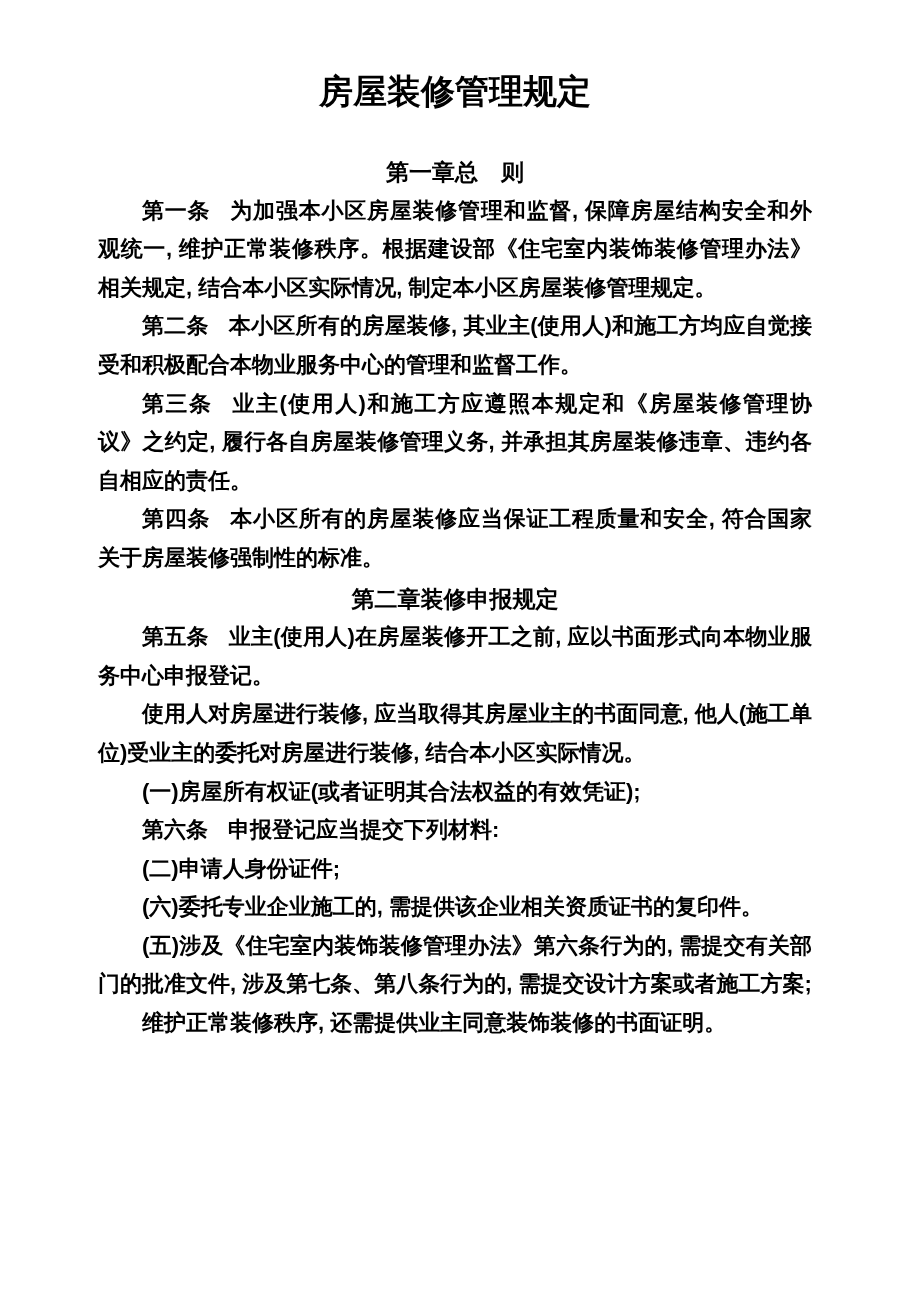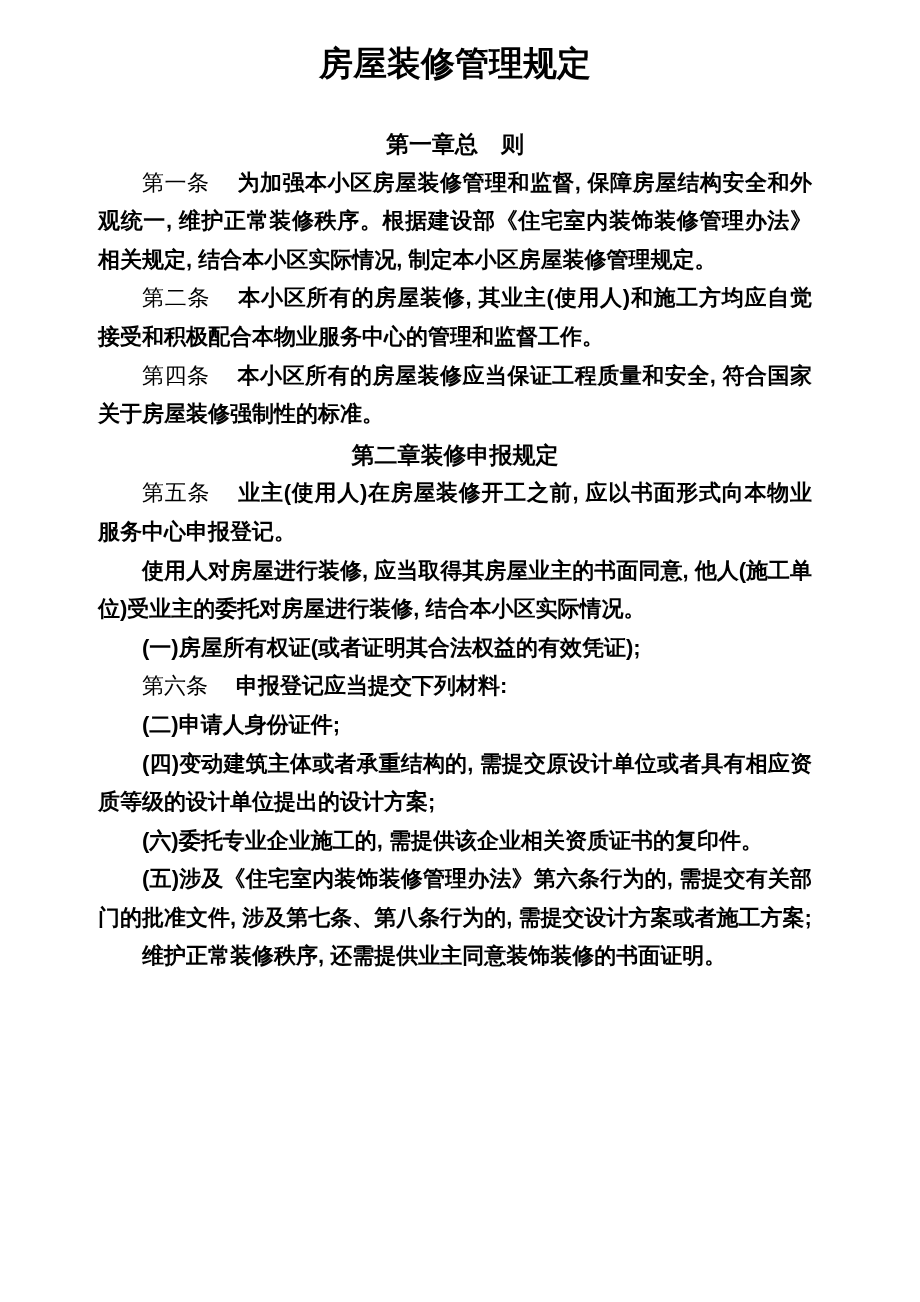--- a/index.html
+++ b/index.html
@@ -8,21 +8,21 @@
     height: 1302px;
     background: #ffffff;
     color: #000000;
     font-family: "Liberation Sans", sans-serif;
     overflow: hidden;
   }
   .page {
     box-sizing: border-box;
     width: 920px;
     height: 1302px;
-    padding: 40px 108px 0 98px;
+    padding: 68px 108px 0 98px;
   }
   .doc-title {
     margin: 0;
     font-size: 34px;
     line-height: 46px;
     font-weight: 700;
     text-align: center;
     letter-spacing: 0px;
   }
   .chapter {
@@ -36,54 +36,54 @@
   .chapter-num { }
   .para {
     margin: 0;
     font-size: 22px;
     line-height: 38.6px;
     font-weight: 600;
     text-align: justify;
     text-indent: 44px;
   }
   .para .article-label {
-    font-weight: 400;
-    margin-right: 28px;
+    font-weight: 700;
+    margin-right: 20px;
   }
 </style>
 </head>
 <body>
 
 <div class="page">
 
   <h1 class="doc-title">房屋装修管理规定</h1>
 
   <h2 class="chapter"><span class="chapter-num">第一章</span><span class="chapter-name">总　则</span></h2>
 
   <p class="para"><span class="article-label">第一条</span><span>为加强本小区房屋装修管理和监督, 保障房屋结构安全和外观统一, 维护正常装修秩序。根据建设部《住宅室内装饰装修管理办法》相关规定, 结合本小区实际情况, 制定本小区房屋装修管理规定。</span></p>
 
   <p class="para"><span class="article-label">第二条</span><span>本小区所有的房屋装修, 其业主(使用人)和施工方均应自觉接受和积极配合本物业服务中心的管理和监督工作。</span></p>
 
+  <p class="para"><span class="article-label">第三条</span><span>业主(使用人)和施工方应遵照本规定和《房屋装修管理协议》之约定, 履行各自房屋装修管理义务, 并承担其房屋装修违章、违约各自相应的责任。</span></p>
 
   <p class="para"><span class="article-label">第四条</span><span>本小区所有的房屋装修应当保证工程质量和安全, 符合国家关于房屋装修强制性的标准。</span></p>
 
   <h2 class="chapter second"><span class="chapter-num">第二章</span><span class="chapter-name">装修申报规定</span></h2>
 
   <p class="para"><span class="article-label">第五条</span><span>业主(使用人)在房屋装修开工之前, 应以书面形式向本物业服务中心申报登记。</span></p>
 
   <p class="para"><span>使用人对房屋进行装修, 应当取得其房屋业主的书面同意, 他人(施工单位)受业主的委托对房屋进行装修, 结合本小区实际情况。</span></p>
 
   <p class="para"><span>(一)房屋所有权证(或者证明其合法权益的有效凭证);</span></p>
 
   <p class="para"><span class="article-label">第六条</span><span>申报登记应当提交下列材料:</span></p>
 
   <p class="para"><span>(二)申请人身份证件;</span></p>
 
 
-  <p class="para"><span>(四)变动建筑主体或者承重结构的, 需提交原设计单位或者具有相应资质等级的设计单位提出的设计方案;</span></p>
 
   <p class="para"><span>(六)委托专业企业施工的, 需提供该企业相关资质证书的复印件。</span></p>
 
   <p class="para"><span>(五)涉及《住宅室内装饰装修管理办法》第六条行为的, 需提交有关部门的批准文件, 涉及第七条、第八条行为的, 需提交设计方案或者施工方案;</span></p>
 
   <p class="para"><span>维护正常装修秩序, 还需提供业主同意装饰装修的书面证明。</span></p>
 
 </div>
 
 </body></html>

